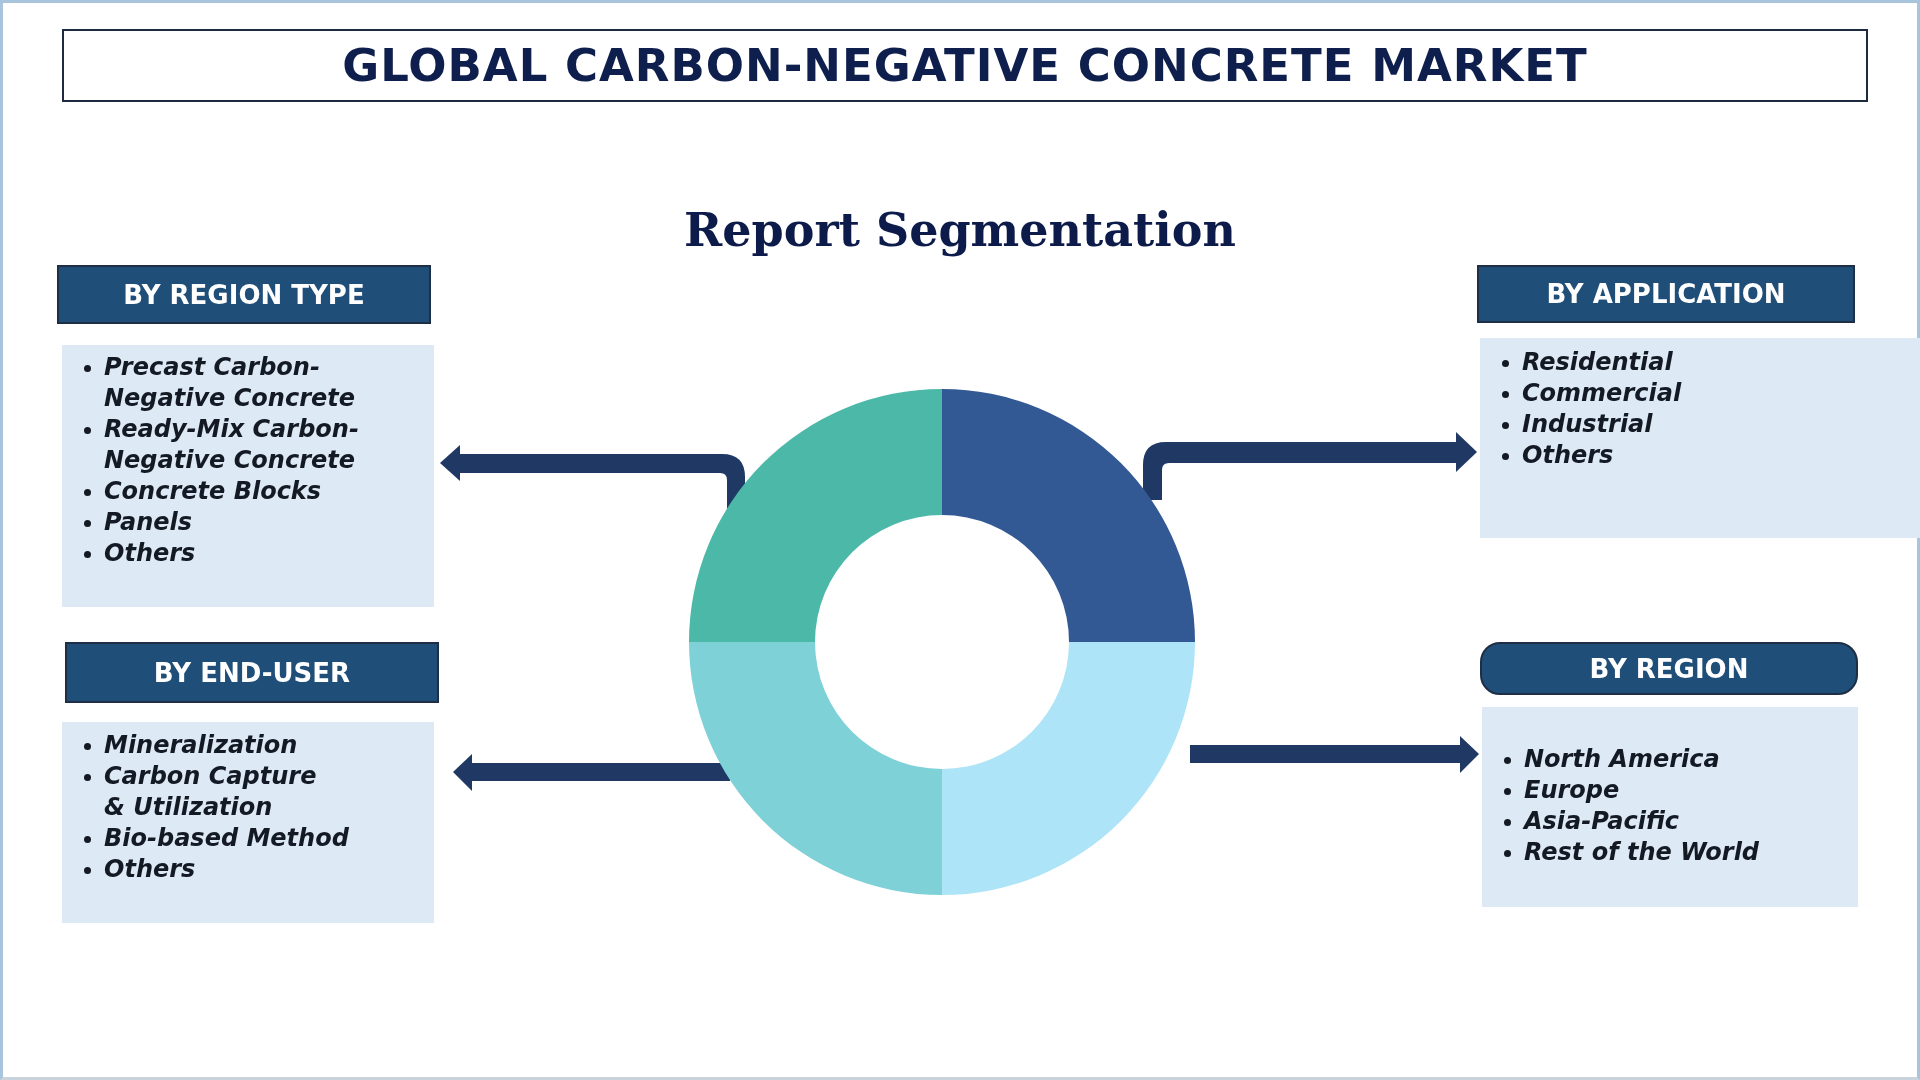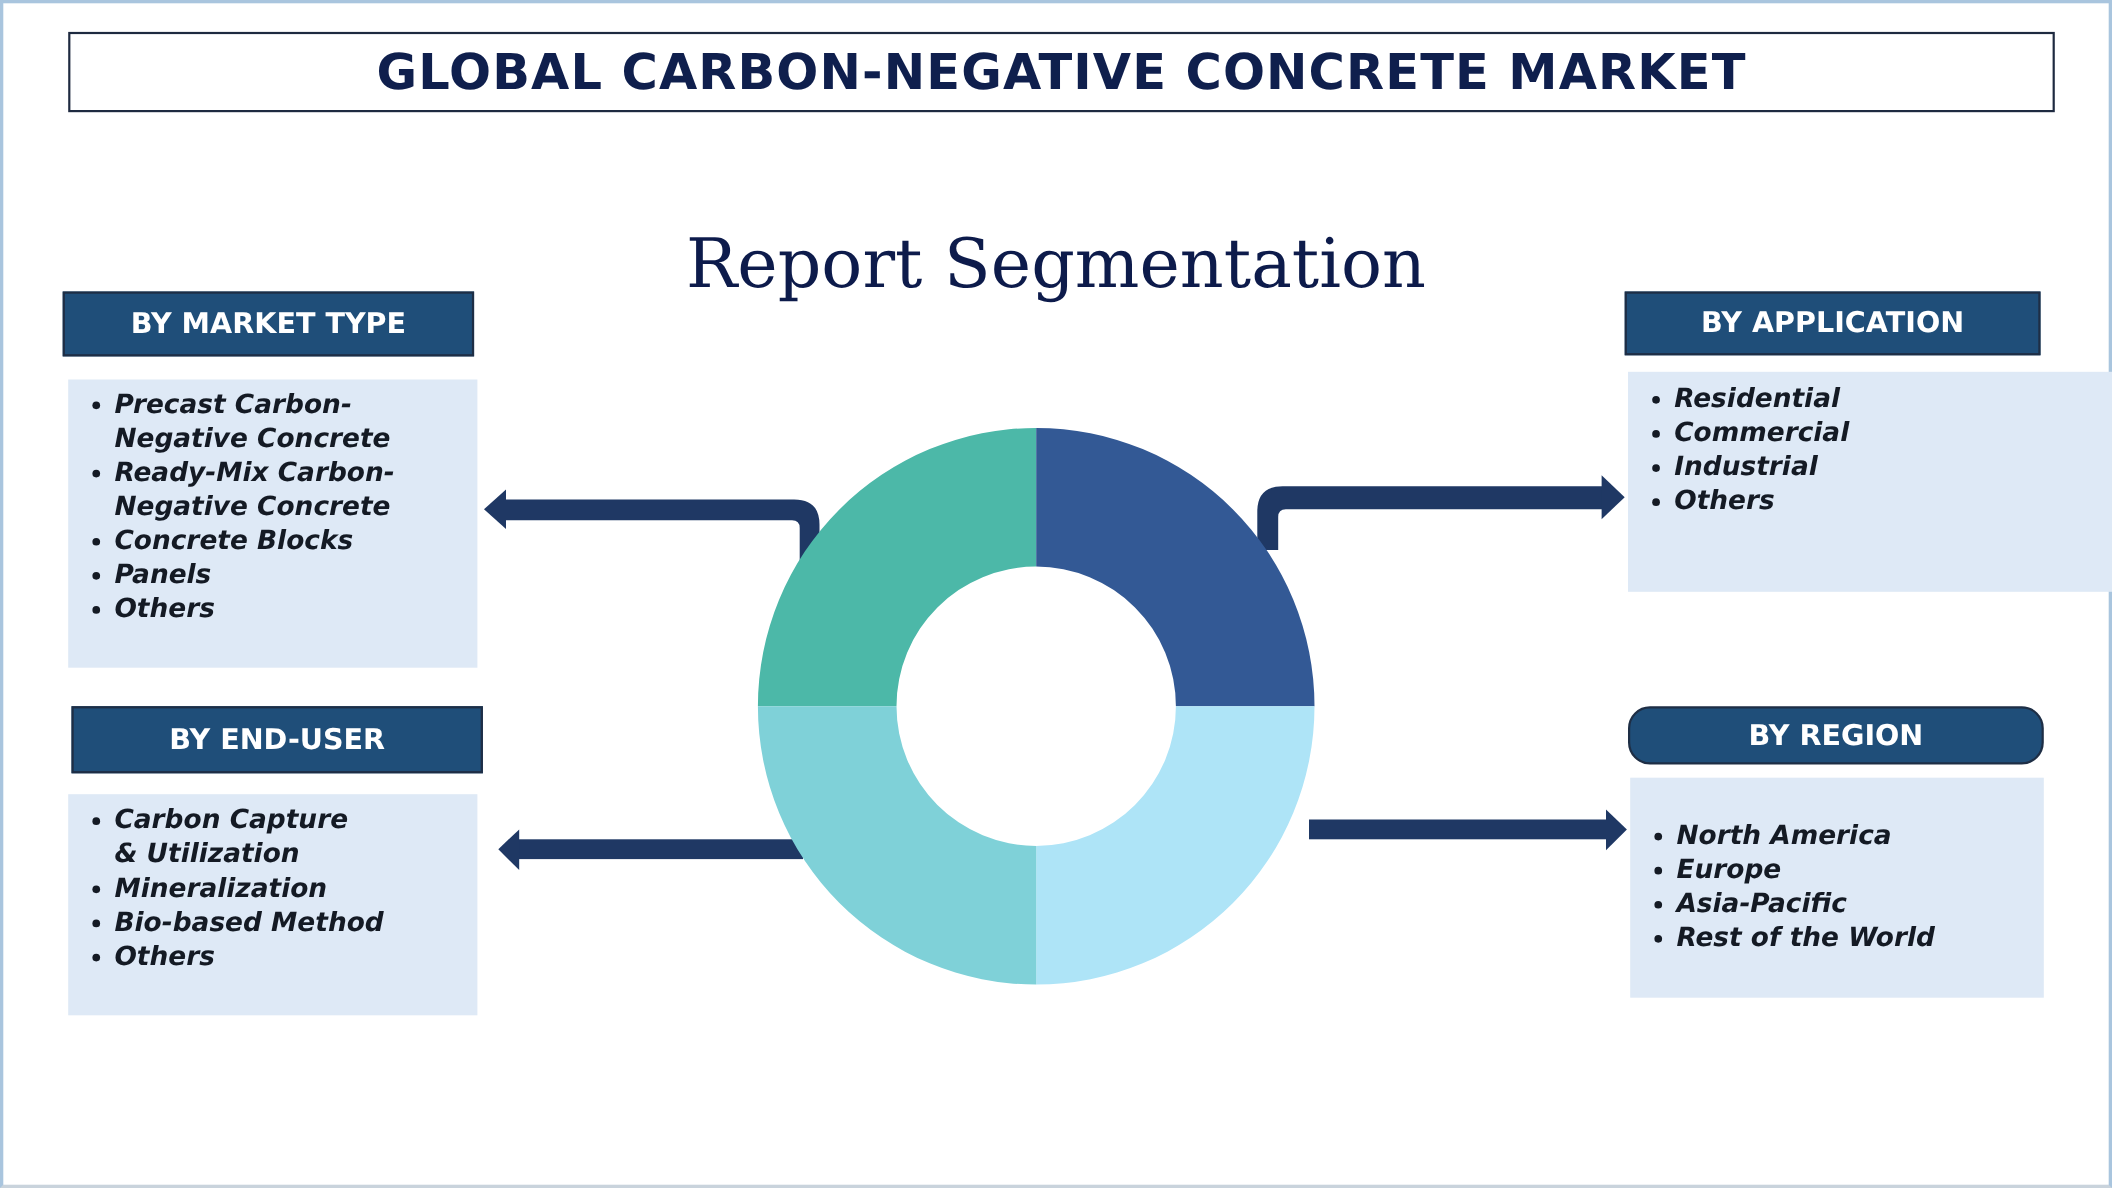--- a/index.html
+++ b/index.html
@@ -1,20 +1,20 @@
 <!DOCTYPE html>
 <html><head>
 <meta charset="utf-8">
 <style>
   html, body { margin:0; padding:0; }
   body { width:1920px; height:1080px; position:relative; overflow:hidden; background:#ffffff; font-family:"DejaVu Sans", sans-serif; }
   .frame { position:absolute; left:0; top:0; width:1920px; height:1080px; box-sizing:border-box; border:3px solid #a9c5de; border-bottom-color:#c9d3dc; }
   .title-box { position:absolute; left:62px; top:29px; width:1806px; height:73px; box-sizing:border-box; border:2px solid #1e2a40; display:flex; align-items:center; justify-content:center; }
   .title-text { font-family:"DejaVu Sans", sans-serif; font-weight:bold; font-size:45px; color:#0f1f4d; letter-spacing:1px;text-align:center; }
-  .subtitle { position:absolute; left:0; width:1920px; top:203px; text-align:center; font-family:"DejaVu Serif", serif; font-weight:normal; font-size:62px; color:#0d1b4b; }
+  .subtitle { position:absolute; left:0; width:1920px; top:203px; text-align:center; font-family:"DejaVu Serif", serif; font-weight:bold; font-size:46px; color:#0d1b4b; }
   .seg-header { position:absolute; box-sizing:border-box; background:#1f4e79; border:2px solid #1e2e45; display:flex; align-items:center; justify-content:center; color:#ffffff; font-weight:bold; font-size:26px; font-family:"DejaVu Sans", sans-serif; }
   .seg-list { position:absolute; box-sizing:border-box; background:#dee9f6; padding-left:22px; }
   .seg-list ul { margin:0; padding:0; list-style:none;font-weight:bold; }
   .seg-list li { position:relative; padding-left:20px; font-style:italic; font-size:24px; line-height:31px; color:#141a24; font-family:"DejaVu Sans", sans-serif; }
   .seg-list li::before { content:""; position:absolute; left:0; top:13px; width:7px; height:7px; border-radius:50%; background:#141a24; }
   .diagram { position:absolute; left:0; top:0; }
 </style>
 </head>
 <body>
 
@@ -50,39 +50,39 @@
 
   <g>
     <path fill="#4cb8a8" d="M689,642 A253,253 0 0 1 942,389 L942,515 A127,127 0 0 0 815,642 Z"></path>
     <path fill="#335995" d="M942,389 A253,253 0 0 1 1195,642 L1069,642 A127,127 0 0 0 942,515 Z"></path>
     <path fill="#aee4f7" d="M1195,642 A253,253 0 0 1 942,895 L942,769 A127,127 0 0 0 1069,642 Z"></path>
     <path fill="#7fd1d8" d="M942,895 A253,253 0 0 1 689,642 L815,642 A127,127 0 0 0 942,769 Z"></path>
   </g>
 </svg>
 
 <div class="seg-header" style="left:57px; top:265px; width:374px; height:59px;">
-  <span>BY MARKET TYPE</span>
+  <span>BY REGION TYPE</span>
 </div>
 <div class="seg-list" style="left:62px; top:345px; width:372px; height:262px; padding-top:7px;">
   <ul>
     <li style="padding-right:10px;">Precast Carbon-Negative Concrete</li>
     <li style="padding-right:60px;">Ready-Mix Carbon-Negative Concrete</li>
     <li>Concrete Blocks</li>
     <li>Panels</li>
     <li>Others</li>
   </ul>
 </div>
 
 <div class="seg-header" style="left:65px; top:642px; width:374px; height:61px;">
   <span>BY END-USER</span>
 </div>
 <div class="seg-list" style="left:62px; top:722px; width:372px; height:201px; padding-top:8px;">
   <ul>
+    <li>Mineralization</li>
     <li style="padding-right:90px;">Carbon Capture &amp; Utilization</li>
-    <li>Mineralization</li>
     <li>Bio-based Method</li>
     <li>Others</li>
   </ul>
 </div>
 
 <div class="seg-header" style="left:1477px; top:265px; width:378px; height:58px;">
   <span>BY APPLICATION</span>
 </div>
 <div class="seg-list" style="left:1480px; top:338px; width:444px; height:200px; padding-top:9px;">
   <ul>

